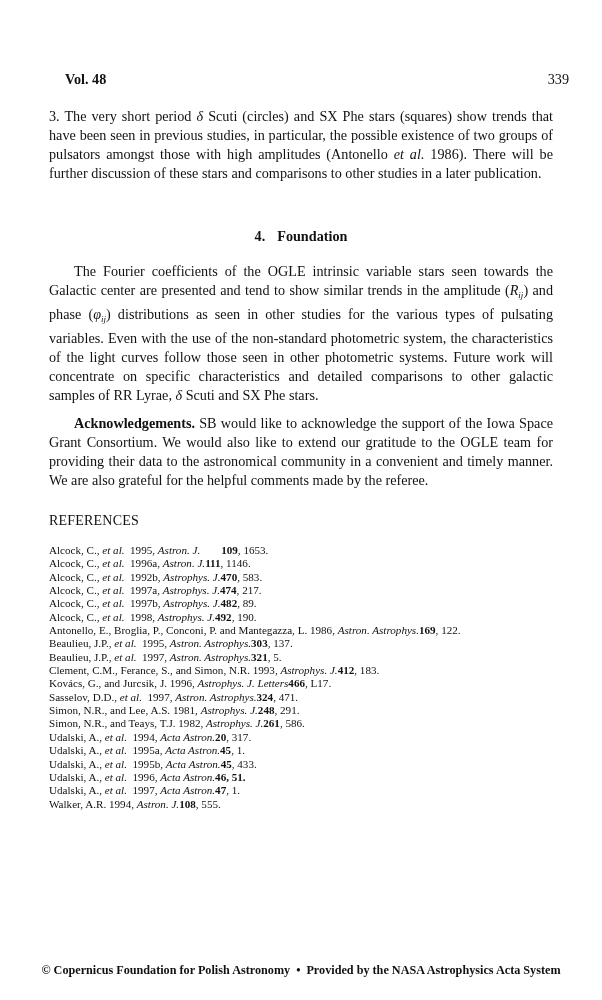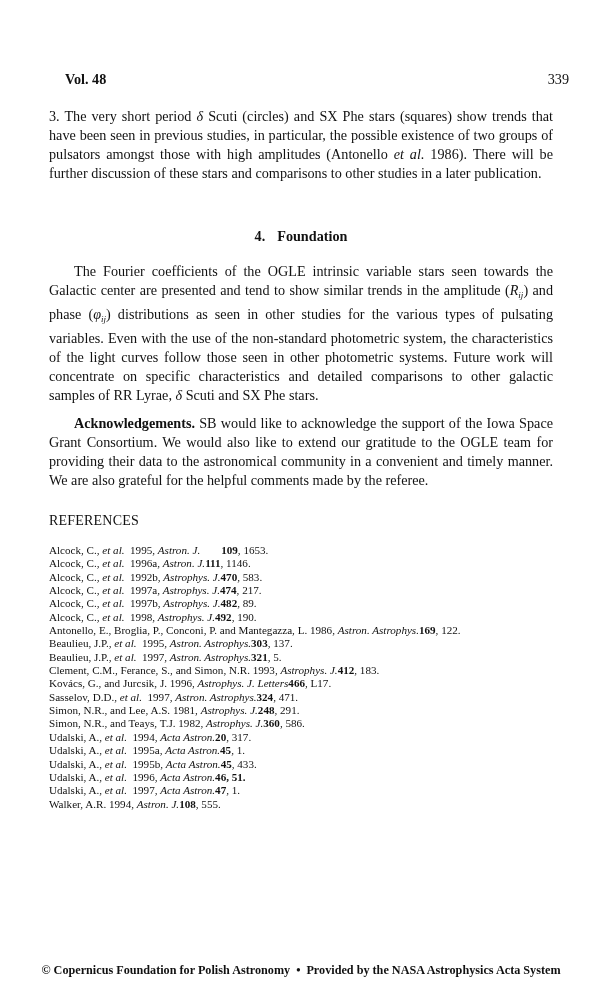--- a/index.html
+++ b/index.html
@@ -57,21 +57,21 @@
       <li><span style="white-space: pre;">Alcock, C., </span><span class="etal" style="white-space: pre;">et al.</span><span style="white-space: pre;">  1997a, </span><span class="jr" style="white-space: pre;">Astrophys. J.</span><span class="vol" style="white-space: pre;">474</span><span style="white-space: pre;">, 217.</span></li>
       <li><span style="white-space: pre;">Alcock, C., </span><span class="etal" style="white-space: pre;">et al.</span><span style="white-space: pre;">  1997b, </span><span class="jr" style="white-space: pre;">Astrophys. J.</span><span class="vol" style="white-space: pre;">482</span><span style="white-space: pre;">, 89.</span></li>
       <li><span style="white-space: pre;">Alcock, C., </span><span class="etal" style="white-space: pre;">et al.</span><span style="white-space: pre;">  1998, </span><span class="jr" style="white-space: pre;">Astrophys. J.</span><span class="vol" style="white-space: pre;">492</span><span style="white-space: pre;">, 190.</span></li>
       <li><span style="white-space: pre;">Antonello, E., Broglia, P., Conconi, P. and Mantegazza, L. </span><span class="etal" style="white-space: pre;"></span><span style="white-space: pre;">1986, </span><span class="jr" style="white-space: pre;">Astron. Astrophys.</span><span class="vol" style="white-space: pre;">169</span><span style="white-space: pre;">, 122.</span></li>
       <li><span style="white-space: pre;">Beaulieu, J.P., </span><span class="etal" style="white-space: pre;">et al.</span><span style="white-space: pre;">  1995, </span><span class="jr" style="white-space: pre;">Astron. Astrophys.</span><span class="vol" style="white-space: pre;">303</span><span style="white-space: pre;">, 137.</span></li>
       <li><span style="white-space: pre;">Beaulieu, J.P., </span><span class="etal" style="white-space: pre;">et al.</span><span style="white-space: pre;">  1997, </span><span class="jr" style="white-space: pre;">Astron. Astrophys.</span><span class="vol" style="white-space: pre;">321</span><span style="white-space: pre;">, 5.</span></li>
       <li><span style="white-space: pre;">Clement, C.M., Ferance, S., and Simon, N.R. </span><span class="etal" style="white-space: pre;"></span><span style="white-space: pre;">1993, </span><span class="jr" style="white-space: pre;">Astrophys. J.</span><span class="vol" style="white-space: pre;">412</span><span style="white-space: pre;">, 183.</span></li>
       <li><span style="white-space: pre;">Kovács, G., and Jurcsik, J. </span><span class="etal" style="white-space: pre;"></span><span style="white-space: pre;">1996, </span><span class="jr" style="white-space: pre;">Astrophys. J. Letters</span><span class="vol" style="white-space: pre;">466</span><span style="white-space: pre;">, L17.</span></li>
       <li><span style="white-space: pre;">Sasselov, D.D., </span><span class="etal" style="white-space: pre;">et al.</span><span style="white-space: pre;">  1997, </span><span class="jr" style="white-space: pre;">Astron. Astrophys.</span><span class="vol" style="white-space: pre;">324</span><span style="white-space: pre;">, 471.</span></li>
       <li><span style="white-space: pre;">Simon, N.R., and Lee, A.S. </span><span class="etal" style="white-space: pre;"></span><span style="white-space: pre;">1981, </span><span class="jr" style="white-space: pre;">Astrophys. J.</span><span class="vol" style="white-space: pre;">248</span><span style="white-space: pre;">, 291.</span></li>
-      <li><span style="white-space: pre;">Simon, N.R., and Teays, T.J. </span><span class="etal" style="white-space: pre;"></span><span style="white-space: pre;">1982, </span><span class="jr" style="white-space: pre;">Astrophys. J.</span><span class="vol" style="white-space: pre;">360</span><span style="white-space: pre;">, 586.</span></li>
+      <li><span style="white-space: pre;">Simon, N.R., and Teays, T.J. </span><span class="etal" style="white-space: pre;"></span><span style="white-space: pre;">1982, </span><span class="jr" style="white-space: pre;">Astrophys. J.</span><span class="vol" style="white-space: pre;">261</span><span style="white-space: pre;">, 586.</span></li>
       <li><span style="white-space: pre;">Udalski, A., </span><span class="etal" style="white-space: pre;">et al.</span><span style="white-space: pre;">  1994, </span><span class="jr" style="white-space: pre;">Acta Astron.</span><span class="vol" style="white-space: pre;">20</span><span style="white-space: pre;">, 317.</span></li>
       <li><span style="white-space: pre;">Udalski, A., </span><span class="etal" style="white-space: pre;">et al.</span><span style="white-space: pre;">  1995a, </span><span class="jr" style="white-space: pre;">Acta Astron.</span><span class="vol" style="white-space: pre;">45</span><span style="white-space: pre;">, 1.</span></li>
       <li><span style="white-space: pre;">Udalski, A., </span><span class="etal" style="white-space: pre;">et al.</span><span style="white-space: pre;">  1995b, </span><span class="jr" style="white-space: pre;">Acta Astron.</span><span class="vol" style="white-space: pre;">45</span><span style="white-space: pre;">, 433.</span></li>
       <li><span style="white-space: pre;">Udalski, A., </span><span class="etal" style="white-space: pre;">et al.</span><span style="white-space: pre;">  1996, </span><span class="jr" style="white-space: pre;">Acta Astron.</span><span class="vol" style="white-space: pre;">46</span><span style="white-space: pre; font-weight: bold;">, 51.</span></li>
       <li><span style="white-space: pre;">Udalski, A., </span><span class="etal" style="white-space: pre;">et al.</span><span style="white-space: pre;">  1997, </span><span class="jr" style="white-space: pre;">Acta Astron.</span><span class="vol" style="white-space: pre;">47</span><span style="white-space: pre;">, 1.</span></li>
       <li><span style="white-space: pre;">Walker, A.R. </span><span class="etal" style="white-space: pre;"></span><span style="white-space: pre;">1994, </span><span class="jr" style="white-space: pre;">Astron. J.</span><span class="vol" style="white-space: pre;">108</span><span style="white-space: pre;">, 555.</span></li>
     </ul>
 
 </div>
 

